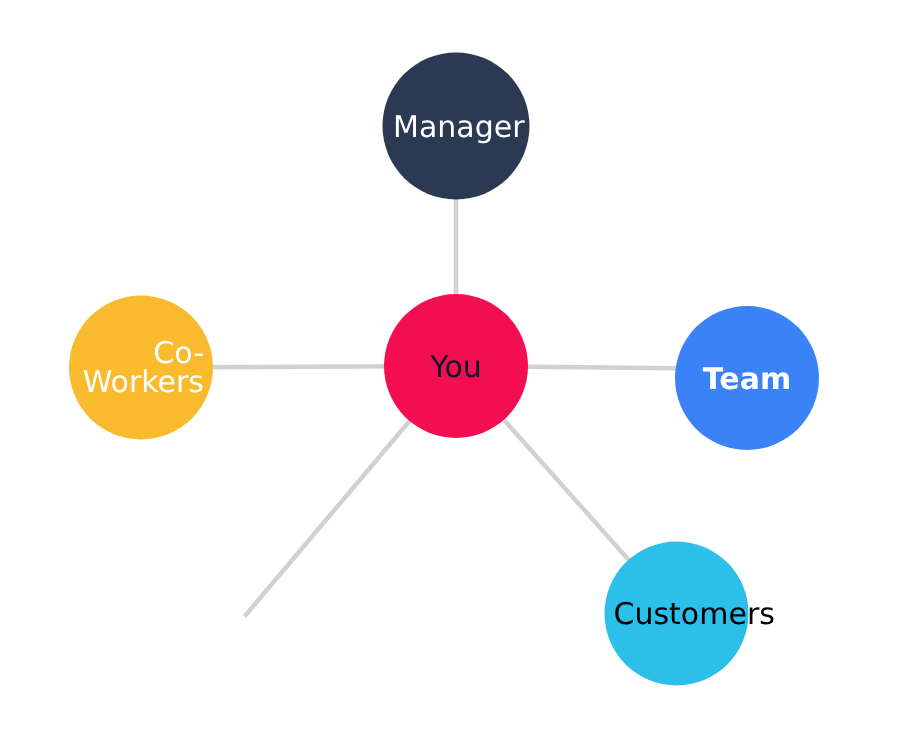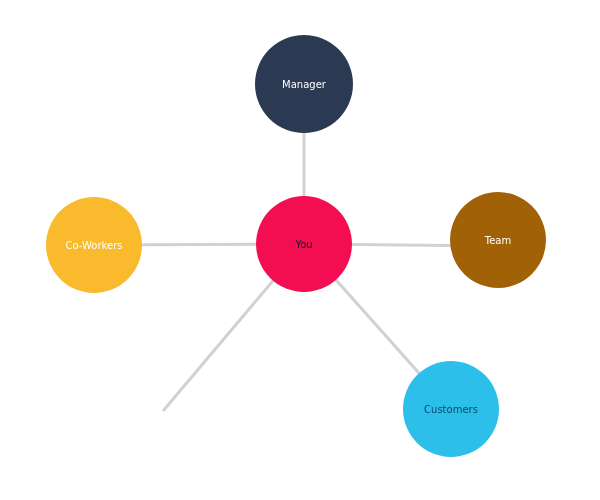--- a/index.html
+++ b/index.html
@@ -27,45 +27,45 @@
     z-index: 2;
     display: flex;
     align-items: center;
     justify-content: center;
     cursor: default;
   }
   .node-label {
     display: block;
     max-width: 84px;
     text-align: right;
-    font-size: 10px;
+    font-size: 20px;
     line-height: 19px;
     color: #ffffff;
   }
 </style>
 </head>
 <body>
 
 <div class="canvas">
   <svg width="600" height="500" viewBox="0 0 600 500">
       <line x1="304" y1="244" x2="304" y2="84" stroke="#d1d1d1" stroke-width="3"></line>
       <line x1="304" y1="244" x2="498" y2="246" stroke="#d1d1d1" stroke-width="3"></line>
       <line x1="304" y1="244" x2="451" y2="409" stroke="#d1d1d1" stroke-width="3"></line>
       <line x1="304" y1="244" x2="163" y2="411" stroke="#d1d1d1" stroke-width="3"></line>
       <line x1="304" y1="244" x2="94" y2="245" stroke="#d1d1d1" stroke-width="3"></line>
     </svg>
 
 <div class="node" style="left: 255px; top: 35px; width: 98px; height: 98px; background: rgb(43, 58, 82);">
       <span class="node-label" style="color: rgb(255, 255, 255);">Manager</span>
     </div>
-    <div class="node" style="left: 450px; top: 192px; width: 96px; height: 96px; background: #a16207;">
+    <div class="node" style="left: 450px; top: 204px; width: 96px; height: 96px; background: #3b82f6; font-weight: bold;">
       <span class="node-label" style="color: rgb(255, 255, 255);">Team</span>
     </div>
     <div class="node" style="left: 403px; top: 361px; width: 96px; height: 96px; background: rgb(44, 191, 233);">
-      <span class="node-label" style="color: #0c4a6e;">Customers</span>
+      <span class="node-label" style="color: #000000;">Customers</span>
     </div>
     <div class="node" style="left: 46px; top: 197px; width: 96px; height: 96px; background: rgb(249, 187, 45);">
       <span class="node-label" style="color: rgb(255, 255, 255);">Co-Workers</span>
     </div>
     <div class="node" style="left: 256px; top: 196px; width: 96px; height: 96px; background: rgb(242, 14, 80);">
       <span class="node-label" style="color: #0f172a;">You</span>
     </div>
   </div>
 
 </body></html>

